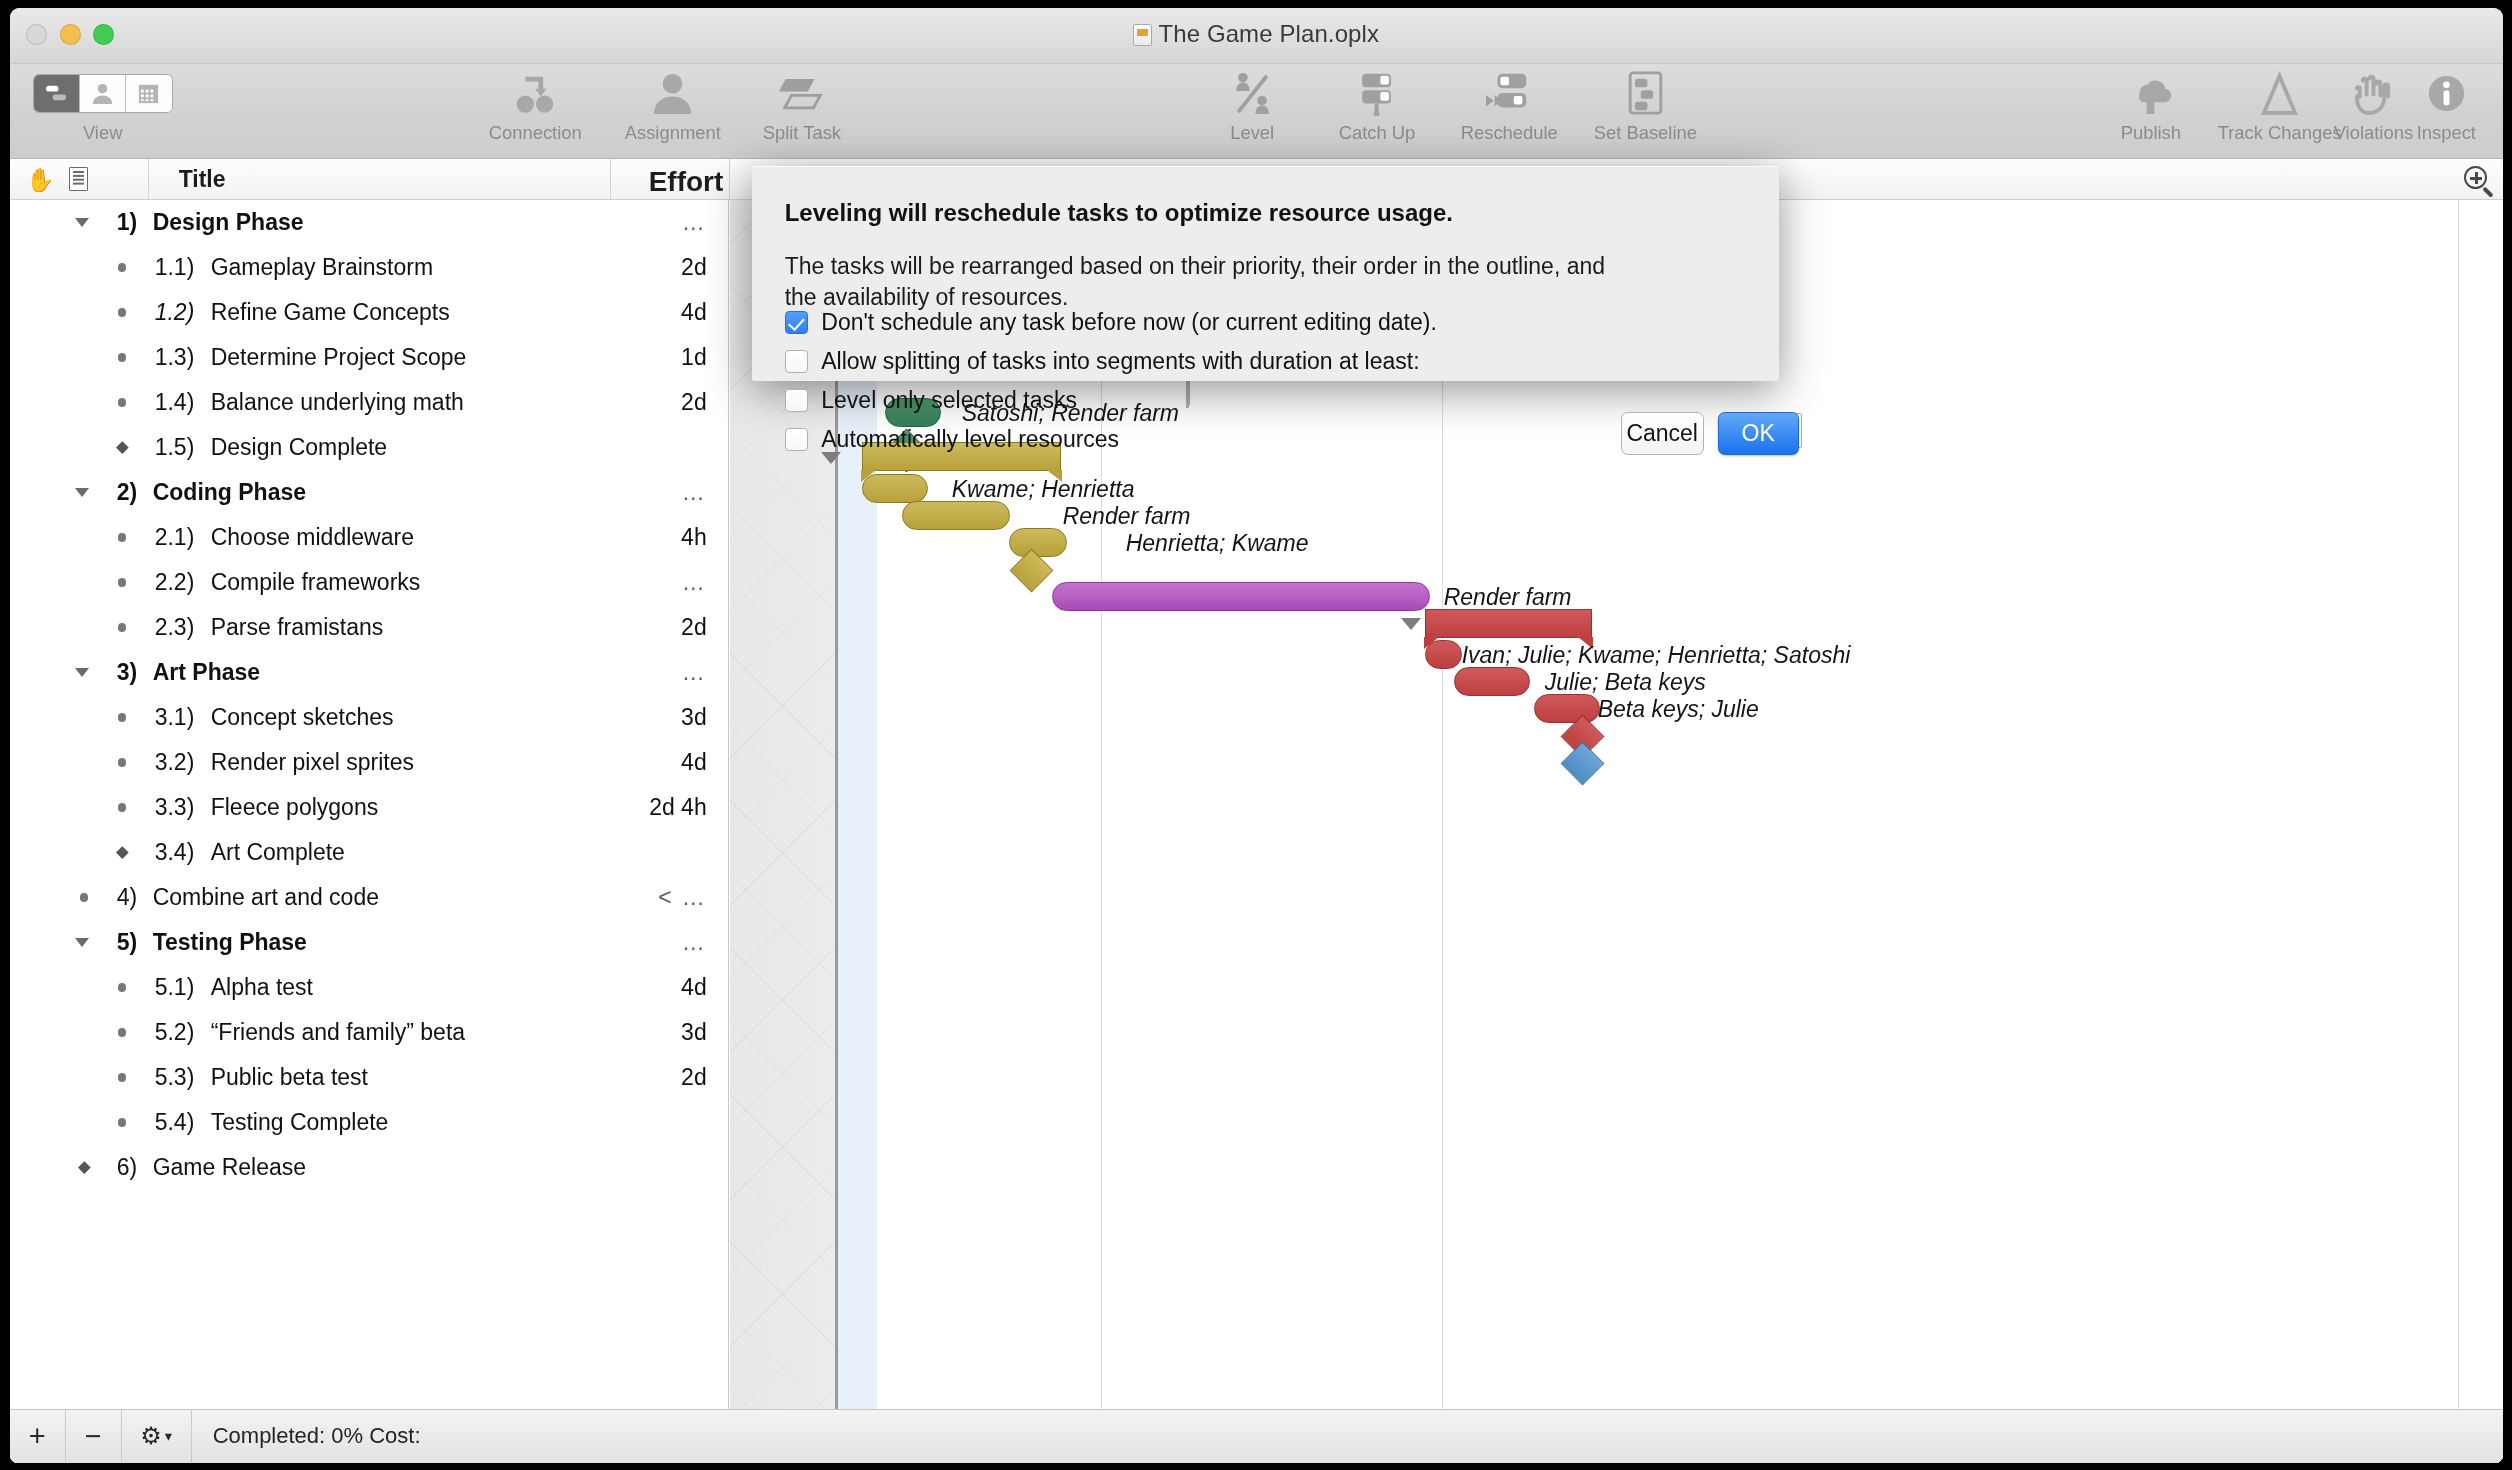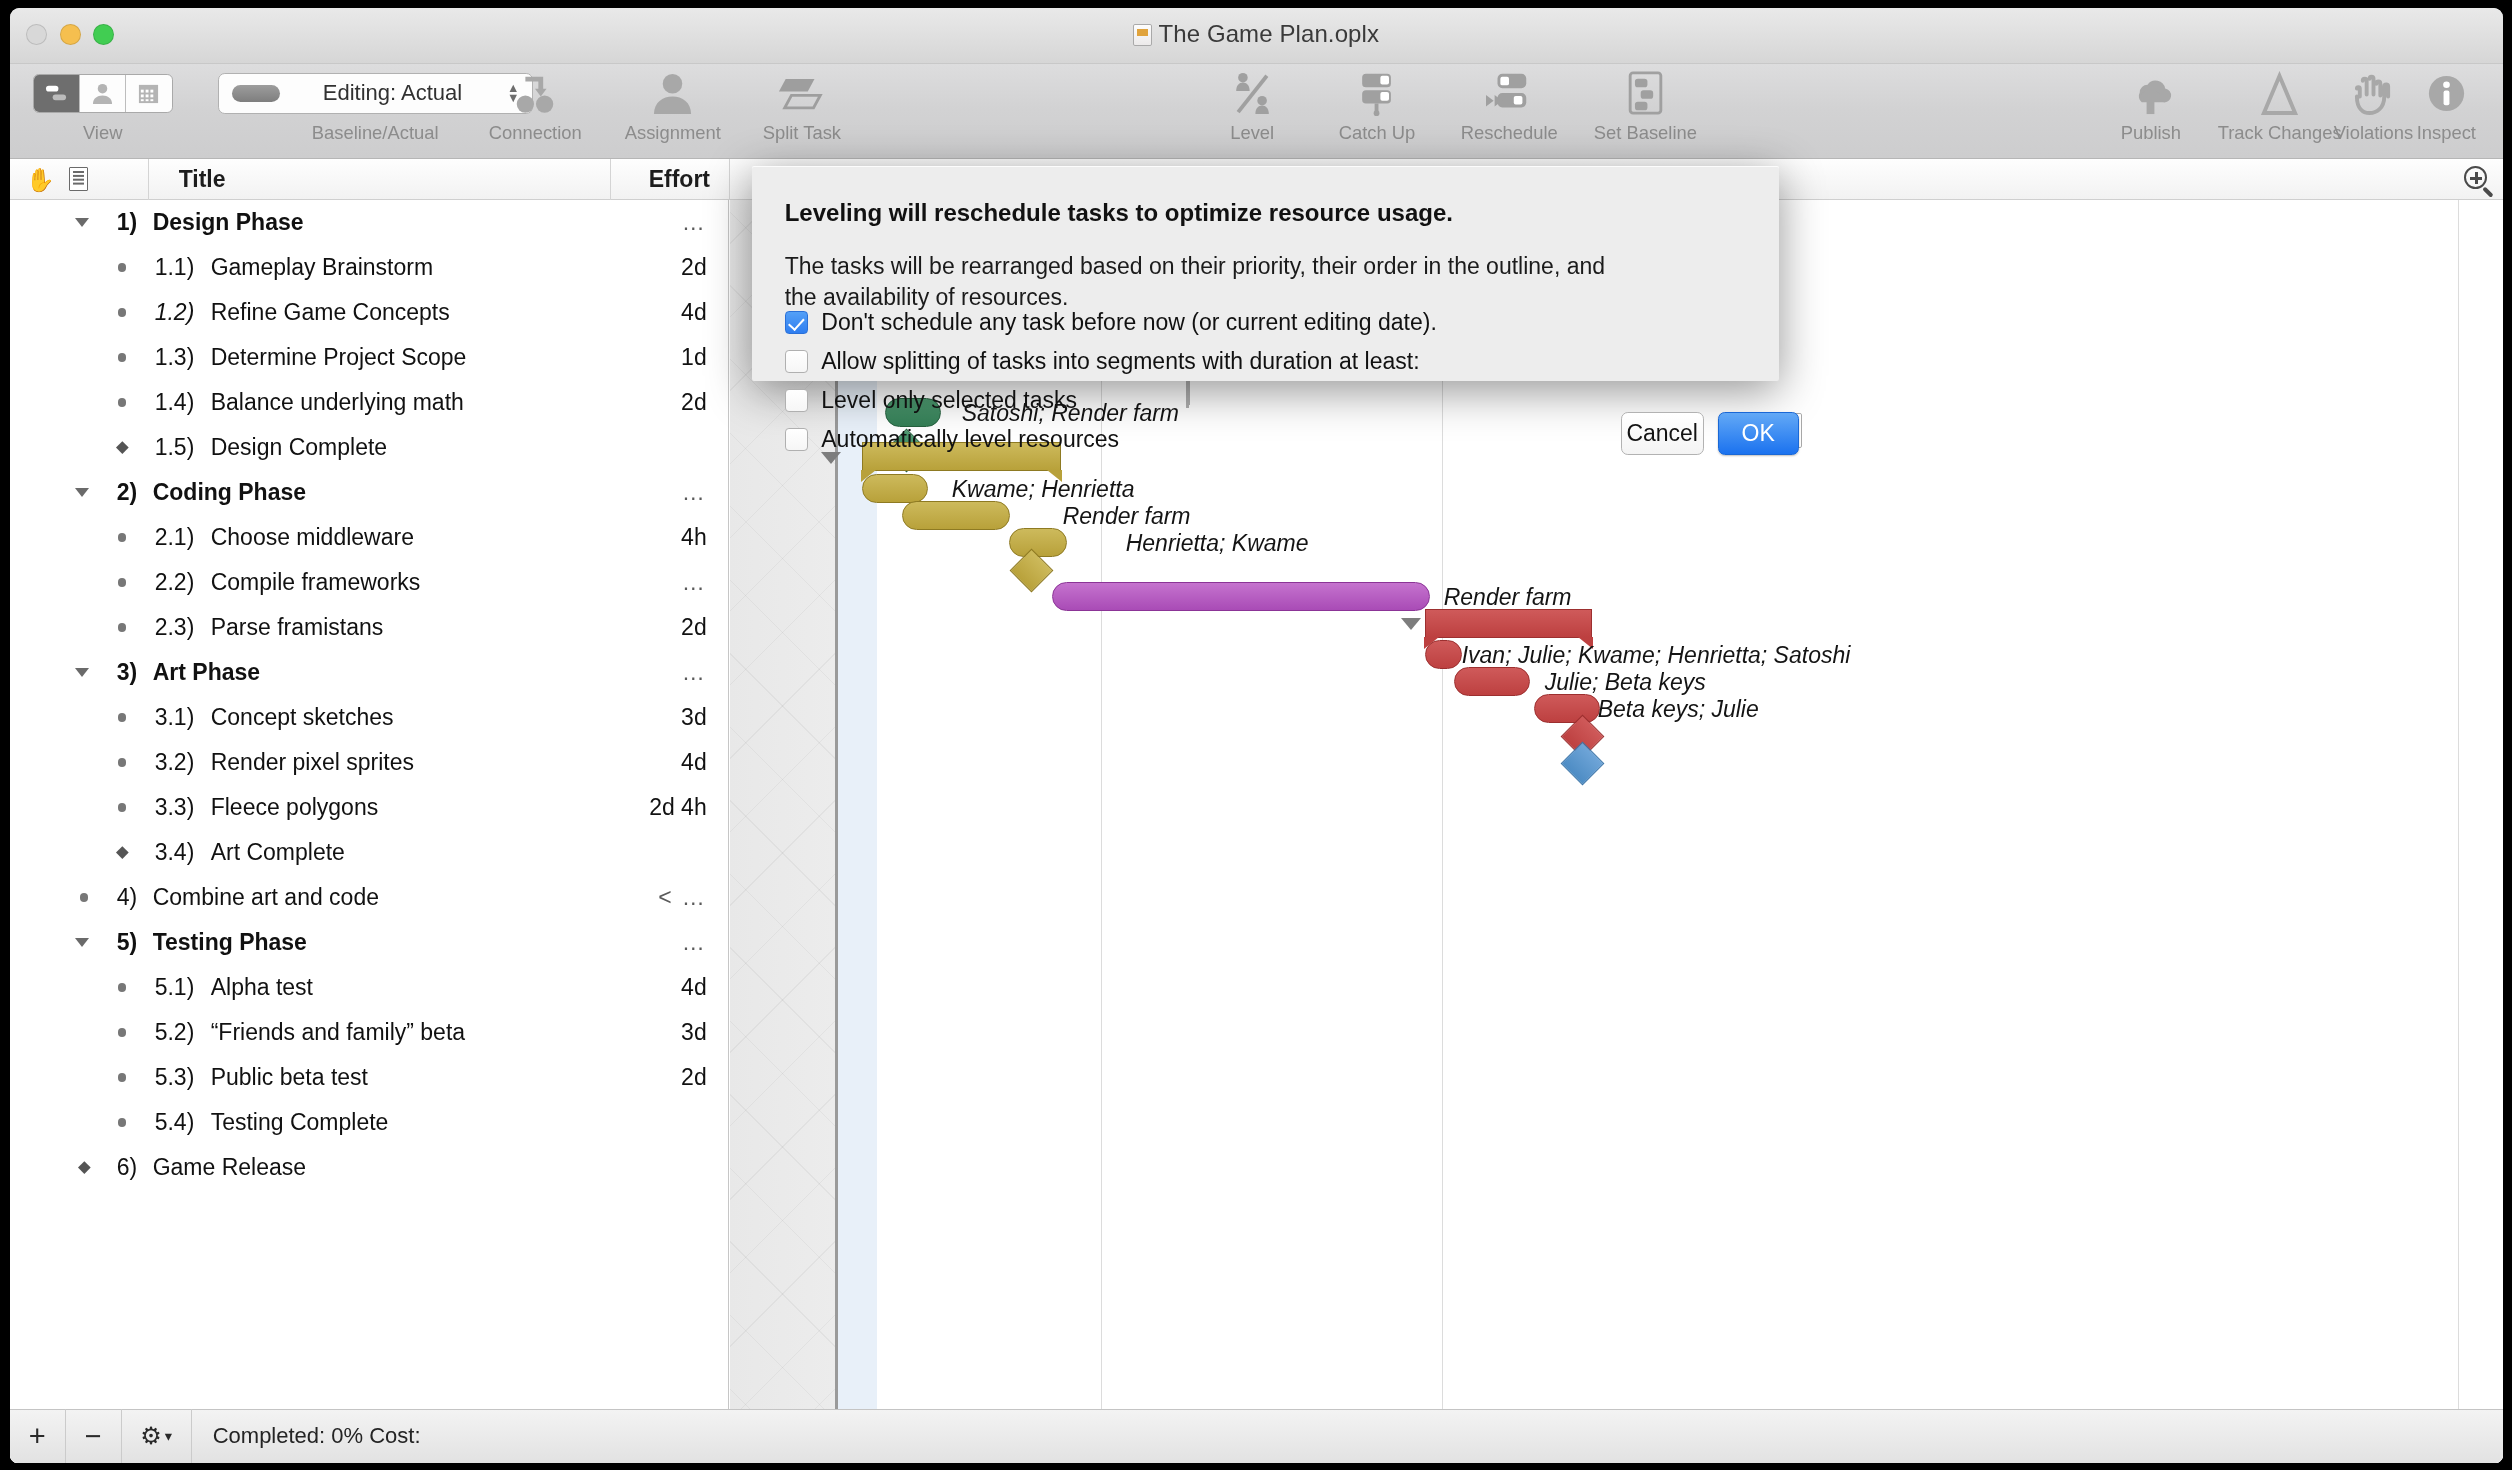--- a/index.html
+++ b/index.html
@@ -90,21 +90,21 @@
   .colhdr .hand { position: absolute; left: 16.5px; top: 8.7px; font-size: 23px; color: #6a6a6a; }
   .colhdr .notes {
     position: absolute; left: 59px; top: 8.7px; width: 19.4px; height: 24px;
     border: 1.9px solid #6a6a6a; border-radius: 1px; background:#fff;
   }
   .colhdr .notes i {
     position:absolute; left:2.9px; top:2.9px; width:11.6px; height:1.9px;
     background:#6a6a6a; box-shadow: 0 3.9px 0 #6a6a6a, 0 7.7px 0 #6a6a6a, 0 11.6px 0 #6a6a6a;
   }
   .colhdr .t-title { position: absolute; left: 169px; top: 7.7px; font-size: 23px; font-weight: bold; color:#1d1d1d; }
-  .colhdr .t-effort { position: absolute; left: 639px; top: 7.7px; font-size: 23px; font-weight: bold; color:#1d1d1d; }
+  .colhdr .t-effort { position: absolute; left: 639px; top: 7.7px; font-size: 28px; font-weight: bold; color:#1d1d1d; }
   .colhdr .divider { position:absolute; top:0; width:1px; height:41px; background:#d4d4d4; }
   .colhdr .magnify {
     position: absolute; right: 15.5px; top: 7.7px; width: 23px; height: 23px;
     border: 2.9px solid #4a4a4a; border-radius: 50%;
   }
   .colhdr .magnify::before {
     content:""; position:absolute; left:3.9px; top:8.7px; width:11.6px; height:2.9px; background:#4a4a4a;
   }
   .colhdr .magnify::after {
     content:""; position:absolute; left:8.7px; top:3.9px; width:2.9px; height:11.6px; background:#4a4a4a;
@@ -275,30 +275,20 @@
                   <rect x="9" y="18" width="3" height="2"></rect>
                   <rect x="14" y="18" width="3" height="2"></rect>
               </g>
             </svg>
           </div>
         </div>
       </div>
       <div class="tb-label">View</div>
     </div>
 
-    <div class="tb-group" style="left:208px;">
-      <div class="tb-icon">
-        <div class="popup">
-          <div class="swatch"></div>
-          <div class="ptext">Editing: Actual</div>
-          <div class="chev">▲<br>▼</div>
-        </div>
-      </div>
-      <div class="tb-label">Baseline/Actual</div>
-    </div>
 
     <div class="tb-group" style="left:479px;">
       <div class="tb-icon">
           <svg width="50" height="45" viewBox="0 0 52 46">
         <path d="M16 8 h16 v14" stroke="#a8a8a8" stroke-width="5" fill="none"></path>
         <path d="M32 26 l-6-8 h12 z" fill="#a8a8a8"></path>
         <circle cx="16" cy="34" r="9" fill="#a8a8a8"></circle>
             <circle cx="36" cy="34" r="9" fill="#a8a8a8"></circle>
       </svg>
         </div>

